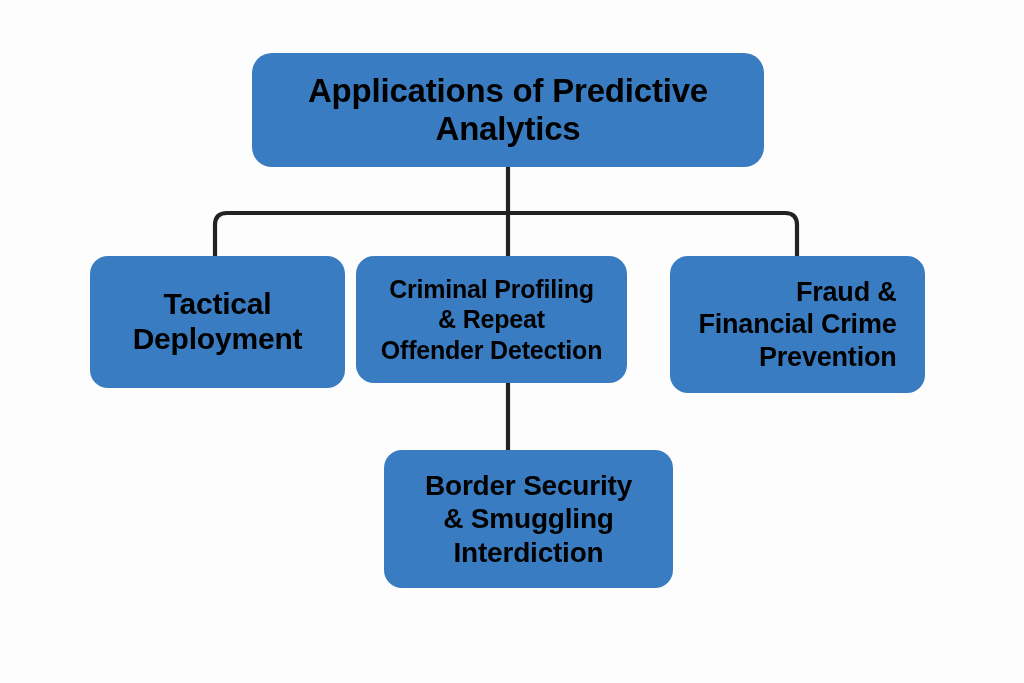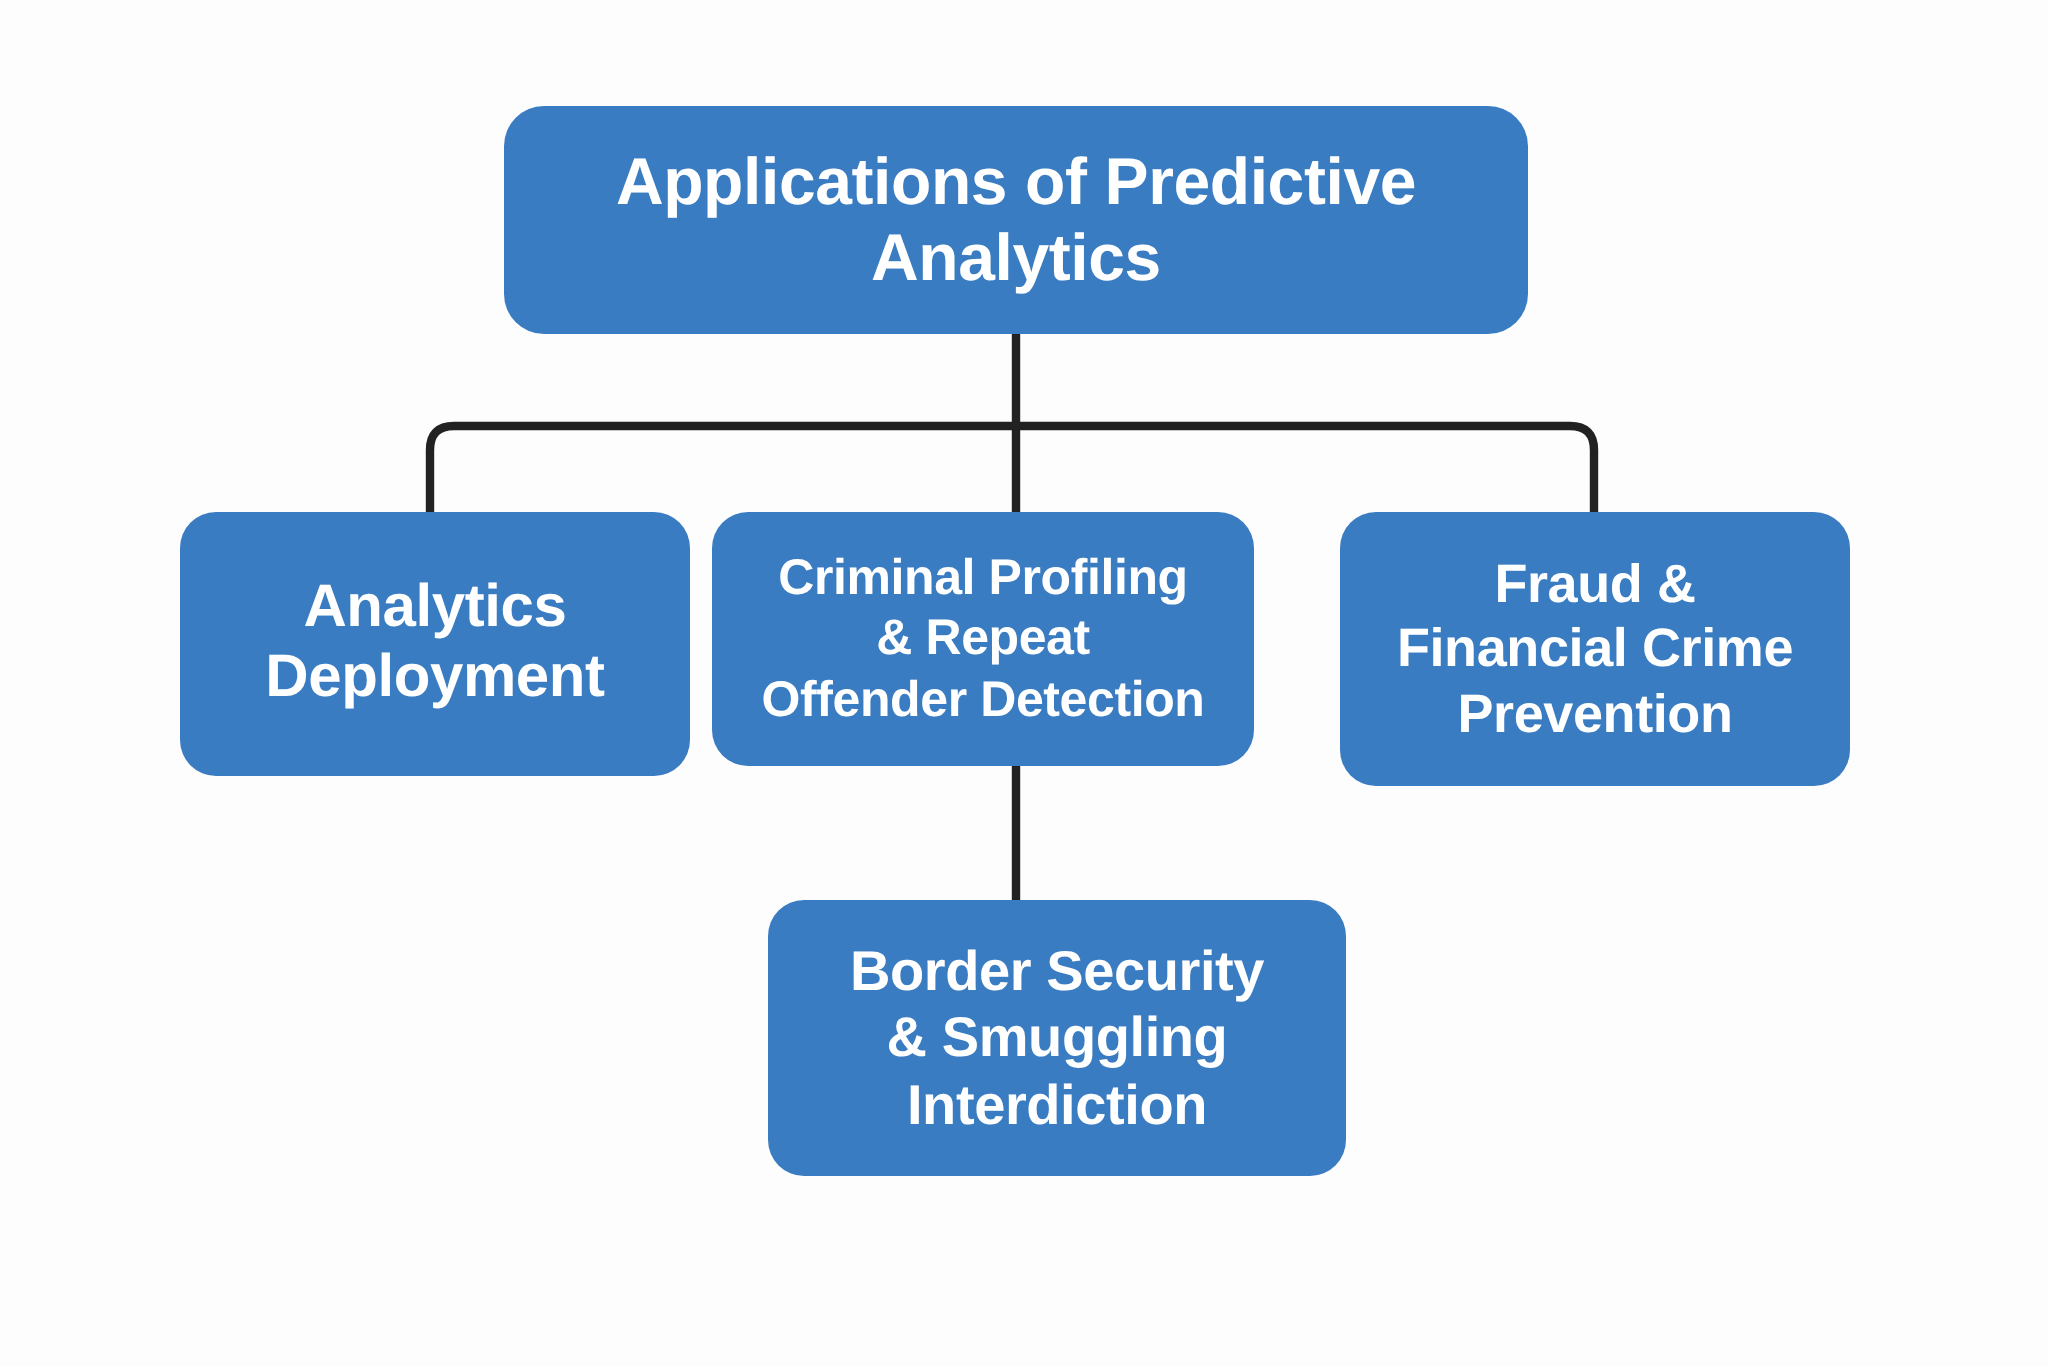--- a/index.html
+++ b/index.html
@@ -29,21 +29,21 @@
   }
   .node {
     position: absolute;
     box-sizing: border-box;
     background: #3a7cc1;
     border-radius: 18px;
     display: flex;
     align-items: center;
     justify-content: center;
     text-align: center;
-    color: #ffffff;
+    color: #000000;
     font-weight: bold;
     line-height: 1.16;
     letter-spacing: -0.2px;
     z-index: 2;
     padding: 4px 10px;
   }
   .node-label {
     display: block;
     white-space: pre-line;
   }
@@ -75,20 +75,21 @@
     line-height: 1.22;
   }
   
   #node-fraud-prevention {
     left: 670px;
     top: 256px;
     width: 255px;
     height: 137px;
     font-size: 27px;
     line-height: 1.2;
+    text-align: right;
   }
   
   #node-border-security {
     left: 384px;
     top: 450px;
     width: 289px;
     height: 138px;
     font-size: 28px;
     line-height: 1.2;
   }
@@ -106,21 +107,21 @@
     <path d="M 508 213 L 785 213 Q 797 213 797 225 L 797 258" fill="none" stroke="#222222" stroke-width="4.2" stroke-linecap="butt" stroke-linejoin="round"></path>
 
     <path d="M 508 381 L 508 452" fill="none" stroke="#222222" stroke-width="4.2" stroke-linecap="butt"></path>
   </svg>
 
   <div class="node" id="node-root">
     <span class="node-label">Applications of Predictive Analytics</span>
   </div>
 
   <div class="node" id="node-tactical-deployment">
-    <span class="node-label">Analytics
+    <span class="node-label">Tactical
 Deployment</span>
   </div>
 
   <div class="node" id="node-criminal-profiling">
     <span class="node-label">Criminal Profiling
 &amp; Repeat
 Offender Detection</span>
   </div>
 
   <div class="node" id="node-fraud-prevention">

